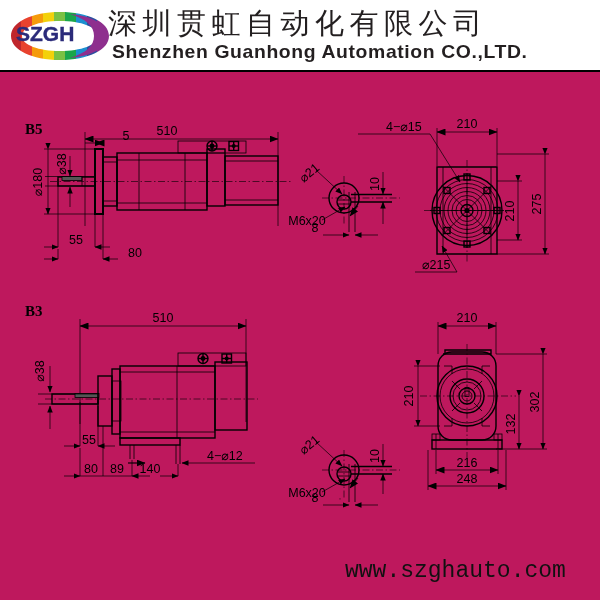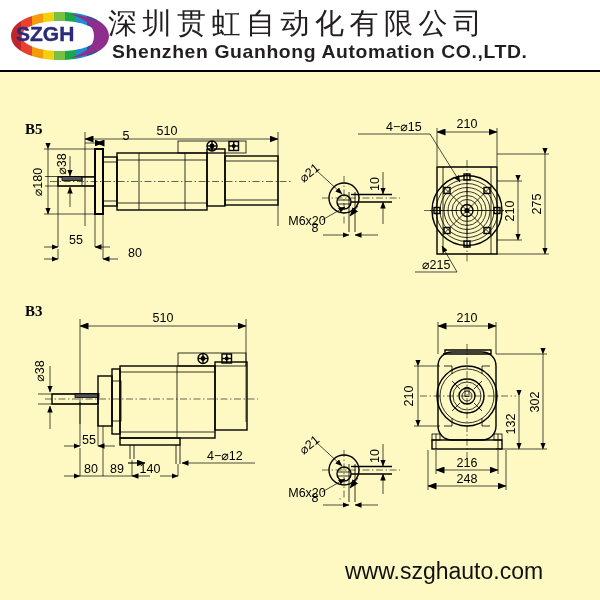--- a/index.html
+++ b/index.html
@@ -4,21 +4,21 @@
 <style>
   html, body {
     margin: 0;
     padding: 0;
     background: #ffffff;
   }
   #page {
     position: relative;
     width: 600px;
     height: 600px;
-    background: #fef9c3;
+    background: #be185d;
     overflow: hidden;
     font-family: "Liberation Sans", sans-serif;
   }
 
   
   #header {
     position: absolute;
     left: 0; top: 0;
     width: 600px; height: 72px;
     background: #ffffff;
@@ -82,21 +82,21 @@
     position: absolute;
     left: 0; top: 104px;
     width: 600px; height: 420px;
   }
   #drawing svg { display: block; }
 
   
   #footer-url {
     position: absolute;
     left: 345px; top: 558px;
-    font-family: Liberation Sans, sans-serif;
+    font-family: Liberation Mono, monospace;
     font-size: 23px;
     color: #111111;
     white-space: nowrap;
   }
 </style>
 </head>
 <body>
 
 <div id="page">
 

